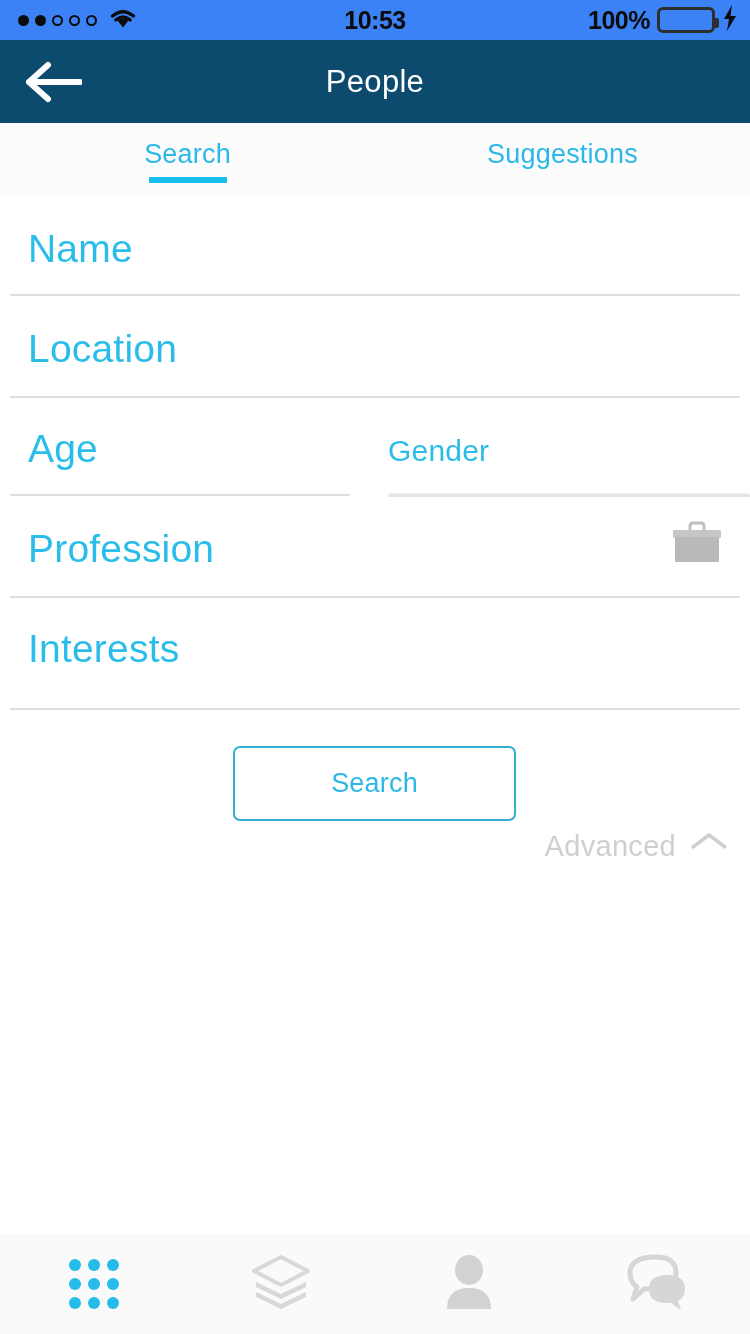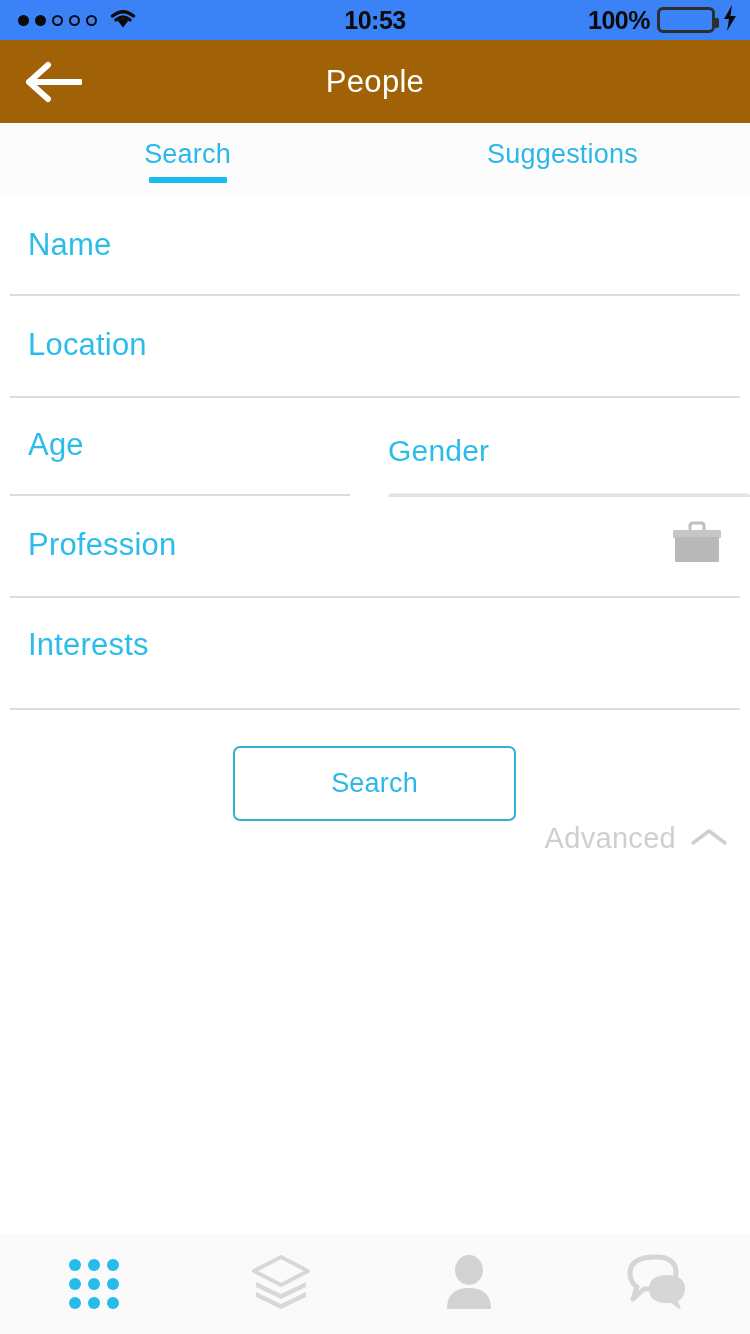--- a/index.html
+++ b/index.html
@@ -36,21 +36,21 @@
   }
   .batt-fill { width:100%; height:100%; background:#4CE64C; border-radius:2px; }
   .batt-cap {
     position:absolute; right:-7px; top:8px; width:5px; height:10px;
     background:#2e2e2e; border-radius:0 2px 2px 0;
   }
 
   
   .navbar {
     position:absolute; top:40px; left:0; width:750px; height:83px;
-    background:#a16207;
+    background:#0c4a6e;
   }
   .back-btn {
     position:absolute; left:26px; top:50%; transform:translateY(-50%);
     width:60px; height:48px; display:flex; align-items:center; cursor:pointer;
   }
   .nav-title {
     position:absolute; left:0; top:50%; transform:translateY(-50%);
     width:750px; text-align:center;
     font-size:31px; color:#ffffff; font-weight:500; letter-spacing:0.3px;
   }
@@ -69,21 +69,21 @@
   .tab-underline {
     position:absolute; bottom:12px; left:50%; transform:translateX(-50%);
     width:78px; height:6px; background:#19BDED; border-radius:1px;
   }
 
   
   .form { position:absolute; top:195px; left:0; width:750px; }
 
   .field-row { position:relative; width:750px; }
   .field-label {
-    position:absolute; font-size:31px; color:#2BBDE9; letter-spacing:0.2px;
+    position:absolute; font-size:39px; color:#2BBDE9; letter-spacing:0.2px;
   }
   .divider {
     position:absolute; height:2px; background:#DEDEDE;
   }
 
   
   .row-name   { height:100px; }
   .row-loc    { height:100px;padding-left:48px; }
   .row-agesex { height:100px; }
   .row-prof   { height:100px; }
@@ -119,21 +119,21 @@
     background:#ffffff;
     display:flex; align-items:center; justify-content:center;
     cursor:pointer;
   }
   .search-btn-label { font-size:27px; color:#2BB8E8; letter-spacing:0.2px; }
 
   .advanced {
     position:absolute; right:22px; top:822px;
     display:flex; align-items:center; gap:14px; cursor:pointer;
   }
-  .advanced-label { font-size:29px; color:#CFCFCF; letter-spacing:0.3px; }
+  .advanced-label { font-size:29px; color:#CFCFCF; letter-spacing:0.3px;margin-top:8px; }
 
   
   .bottomnav {
     position:absolute; bottom:0; left:0; width:750px; height:100px;
     background:#FAFAFA;
     display:flex; align-items:center;
   }
   .nav-item {
     flex:1; display:flex; align-items:center; justify-content:center;
     height:100px; cursor:pointer;

